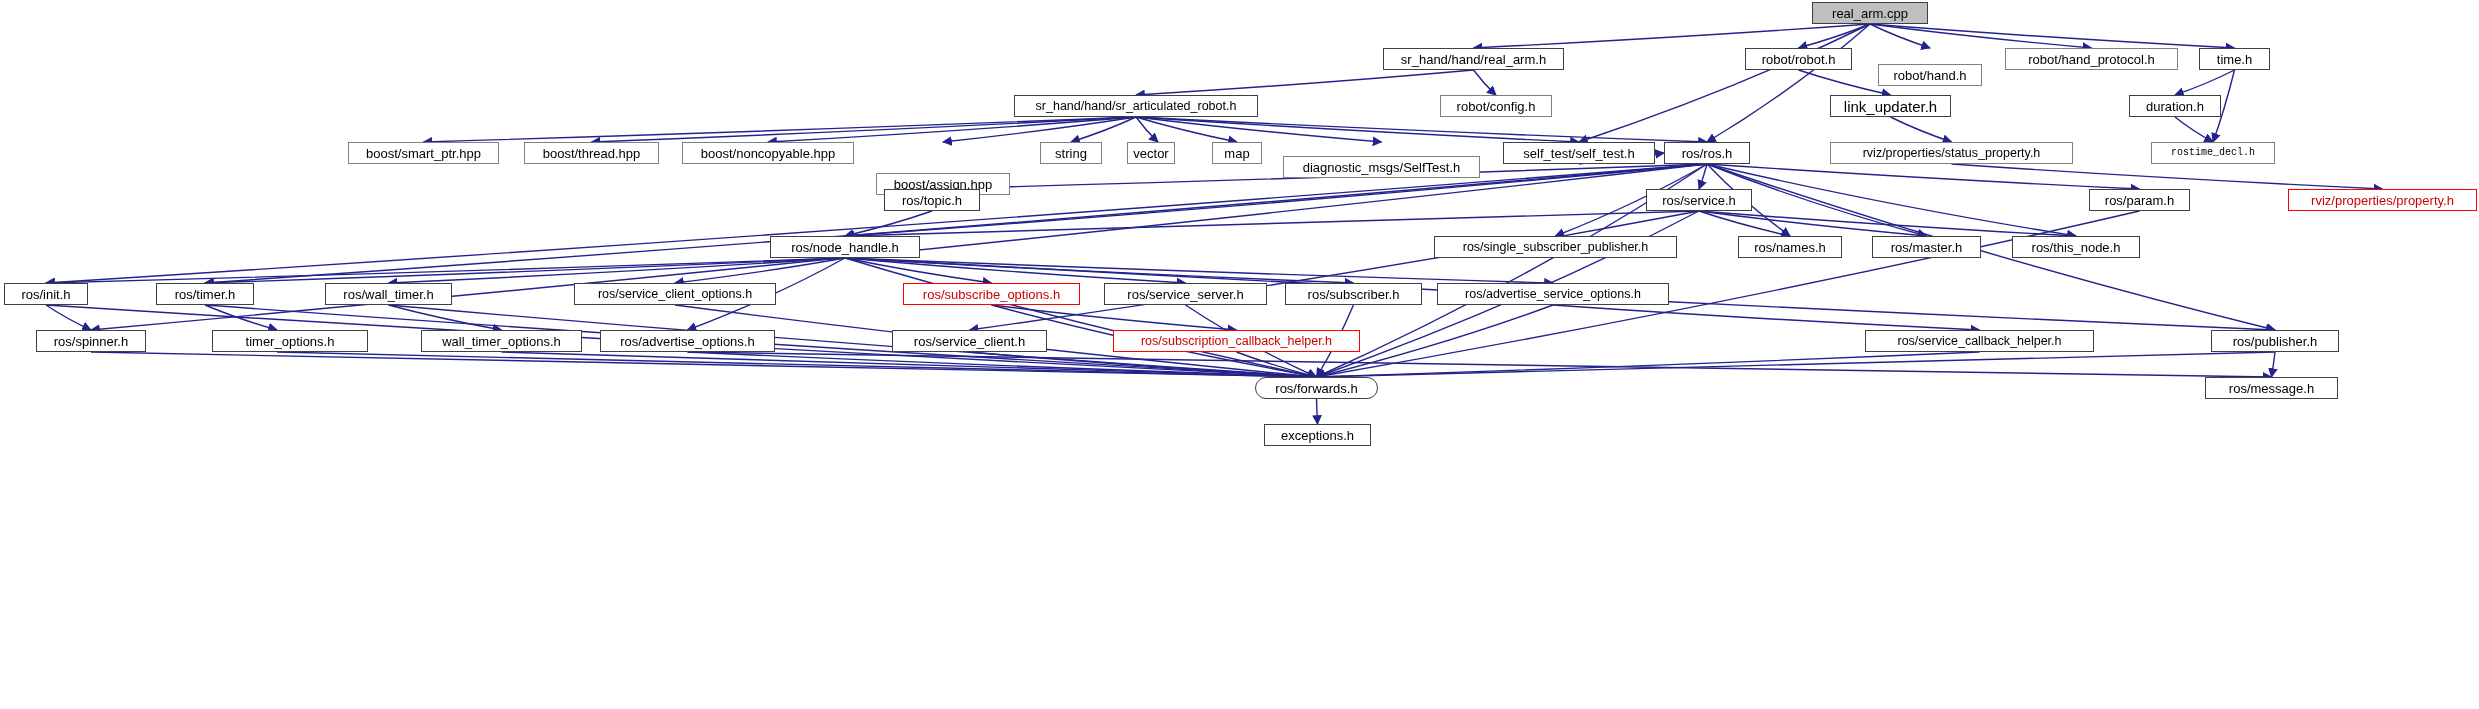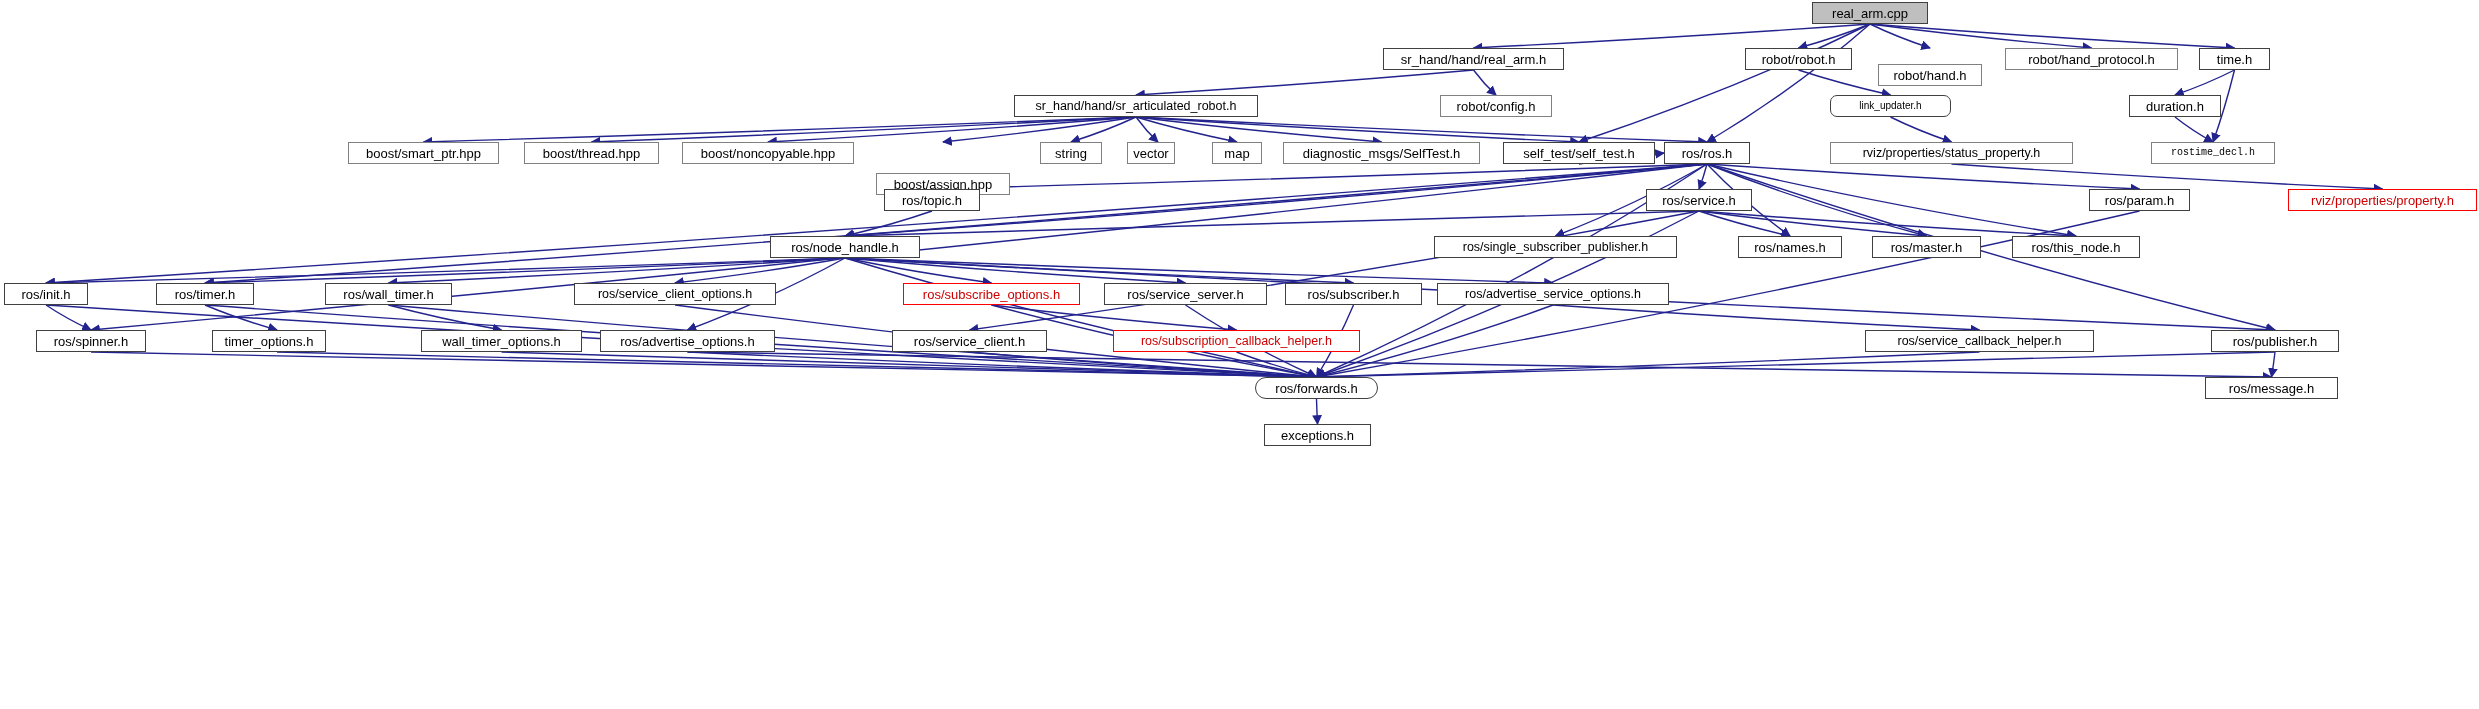--- a/index.html
+++ b/index.html
@@ -128,21 +128,21 @@
       </div>
       <div class="node solid" style="left: 2199px; top: 48px; width: 71px; height: 22px; font-size: 13px;">
         <span class="lbl">time.h</span>
       </div>
       <div class="node solid" style="left: 1014px; top: 95px; width: 244px; height: 22px; font-size: 12.5px;">
         <span class="lbl">sr_hand/hand/sr_articulated_robot.h</span>
       </div>
       <div class="node " style="left: 1440px; top: 95px; width: 112px; height: 22px; font-size: 13px;">
         <span class="lbl">robot/config.h</span>
       </div>
-      <div class="node solid" style="left: 1830px; top: 95px; width: 121px; height: 22px; font-size: 10px; border-radius: 7px;">
+      <div class="node solid" style="left: 1830px; top: 95px; width: 121px; height: 22px; font-size: 15px;">
         <span class="lbl">link_updater.h</span>
       </div>
       <div class="node solid" style="left: 2129px; top: 95px; width: 92px; height: 22px; font-size: 13px;">
         <span class="lbl">duration.h</span>
       </div>
       <div class="node " style="left: 348px; top: 142px; width: 151px; height: 22px; font-size: 13px;">
         <span class="lbl">boost/smart_ptr.hpp</span>
       </div>
       <div class="node " style="left: 524px; top: 142px; width: 135px; height: 22px; font-size: 13px;">
         <span class="lbl">boost/thread.hpp</span>
@@ -155,21 +155,21 @@
       </div>
       <div class="node " style="left: 1040px; top: 142px; width: 62px; height: 22px; font-size: 13px;">
         <span class="lbl">string</span>
       </div>
       <div class="node " style="left: 1127px; top: 142px; width: 48px; height: 22px; font-size: 13px;">
         <span class="lbl">vector</span>
       </div>
       <div class="node " style="left: 1212px; top: 142px; width: 50px; height: 22px; font-size: 13px;">
         <span class="lbl">map</span>
       </div>
-      <div class="node " style="left: 1283px; top: 142px; width: 197px; height: 22px; font-size: 13px;">
+      <div class="node " style="left: 1283px; top: 156px; width: 197px; height: 22px; font-size: 13px;">
         <span class="lbl">diagnostic_msgs/SelfTest.h</span>
       </div>
       <div class="node solid" style="left: 1503px; top: 142px; width: 152px; height: 22px; font-size: 13px;">
         <span class="lbl">self_test/self_test.h</span>
       </div>
       <div class="node solid" style="left: 1664px; top: 142px; width: 86px; height: 22px; font-size: 13px;">
         <span class="lbl">ros/ros.h</span>
       </div>
       <div class="node " style="left: 1830px; top: 142px; width: 243px; height: 22px; font-size: 12.5px;">
         <span class="lbl">rviz/properties/status_property.h</span>
@@ -224,21 +224,21 @@
       </div>
       <div class="node solid" style="left: 1285px; top: 283px; width: 137px; height: 22px; font-size: 13px;">
         <span class="lbl">ros/subscriber.h</span>
       </div>
       <div class="node solid" style="left: 1437px; top: 283px; width: 232px; height: 22px; font-size: 12.5px;">
         <span class="lbl">ros/advertise_service_options.h</span>
       </div>
       <div class="node solid" style="left: 36px; top: 330px; width: 110px; height: 22px; font-size: 13px;">
         <span class="lbl">ros/spinner.h</span>
       </div>
-      <div class="node solid" style="left: 212px; top: 330px; width: 114px; height: 22px; font-size: 13px;">
+      <div class="node solid" style="left: 212px; top: 330px; width: 156px; height: 22px; font-size: 13px;">
         <span class="lbl">timer_options.h</span>
       </div>
       <div class="node solid" style="left: 421px; top: 330px; width: 161px; height: 22px; font-size: 13px;">
         <span class="lbl">wall_timer_options.h</span>
       </div>
       <div class="node solid" style="left: 600px; top: 330px; width: 175px; height: 22px; font-size: 13px;">
         <span class="lbl">ros/advertise_options.h</span>
       </div>
       <div class="node solid" style="left: 892px; top: 330px; width: 155px; height: 22px; font-size: 13px;">
         <span class="lbl">ros/service_client.h</span>

